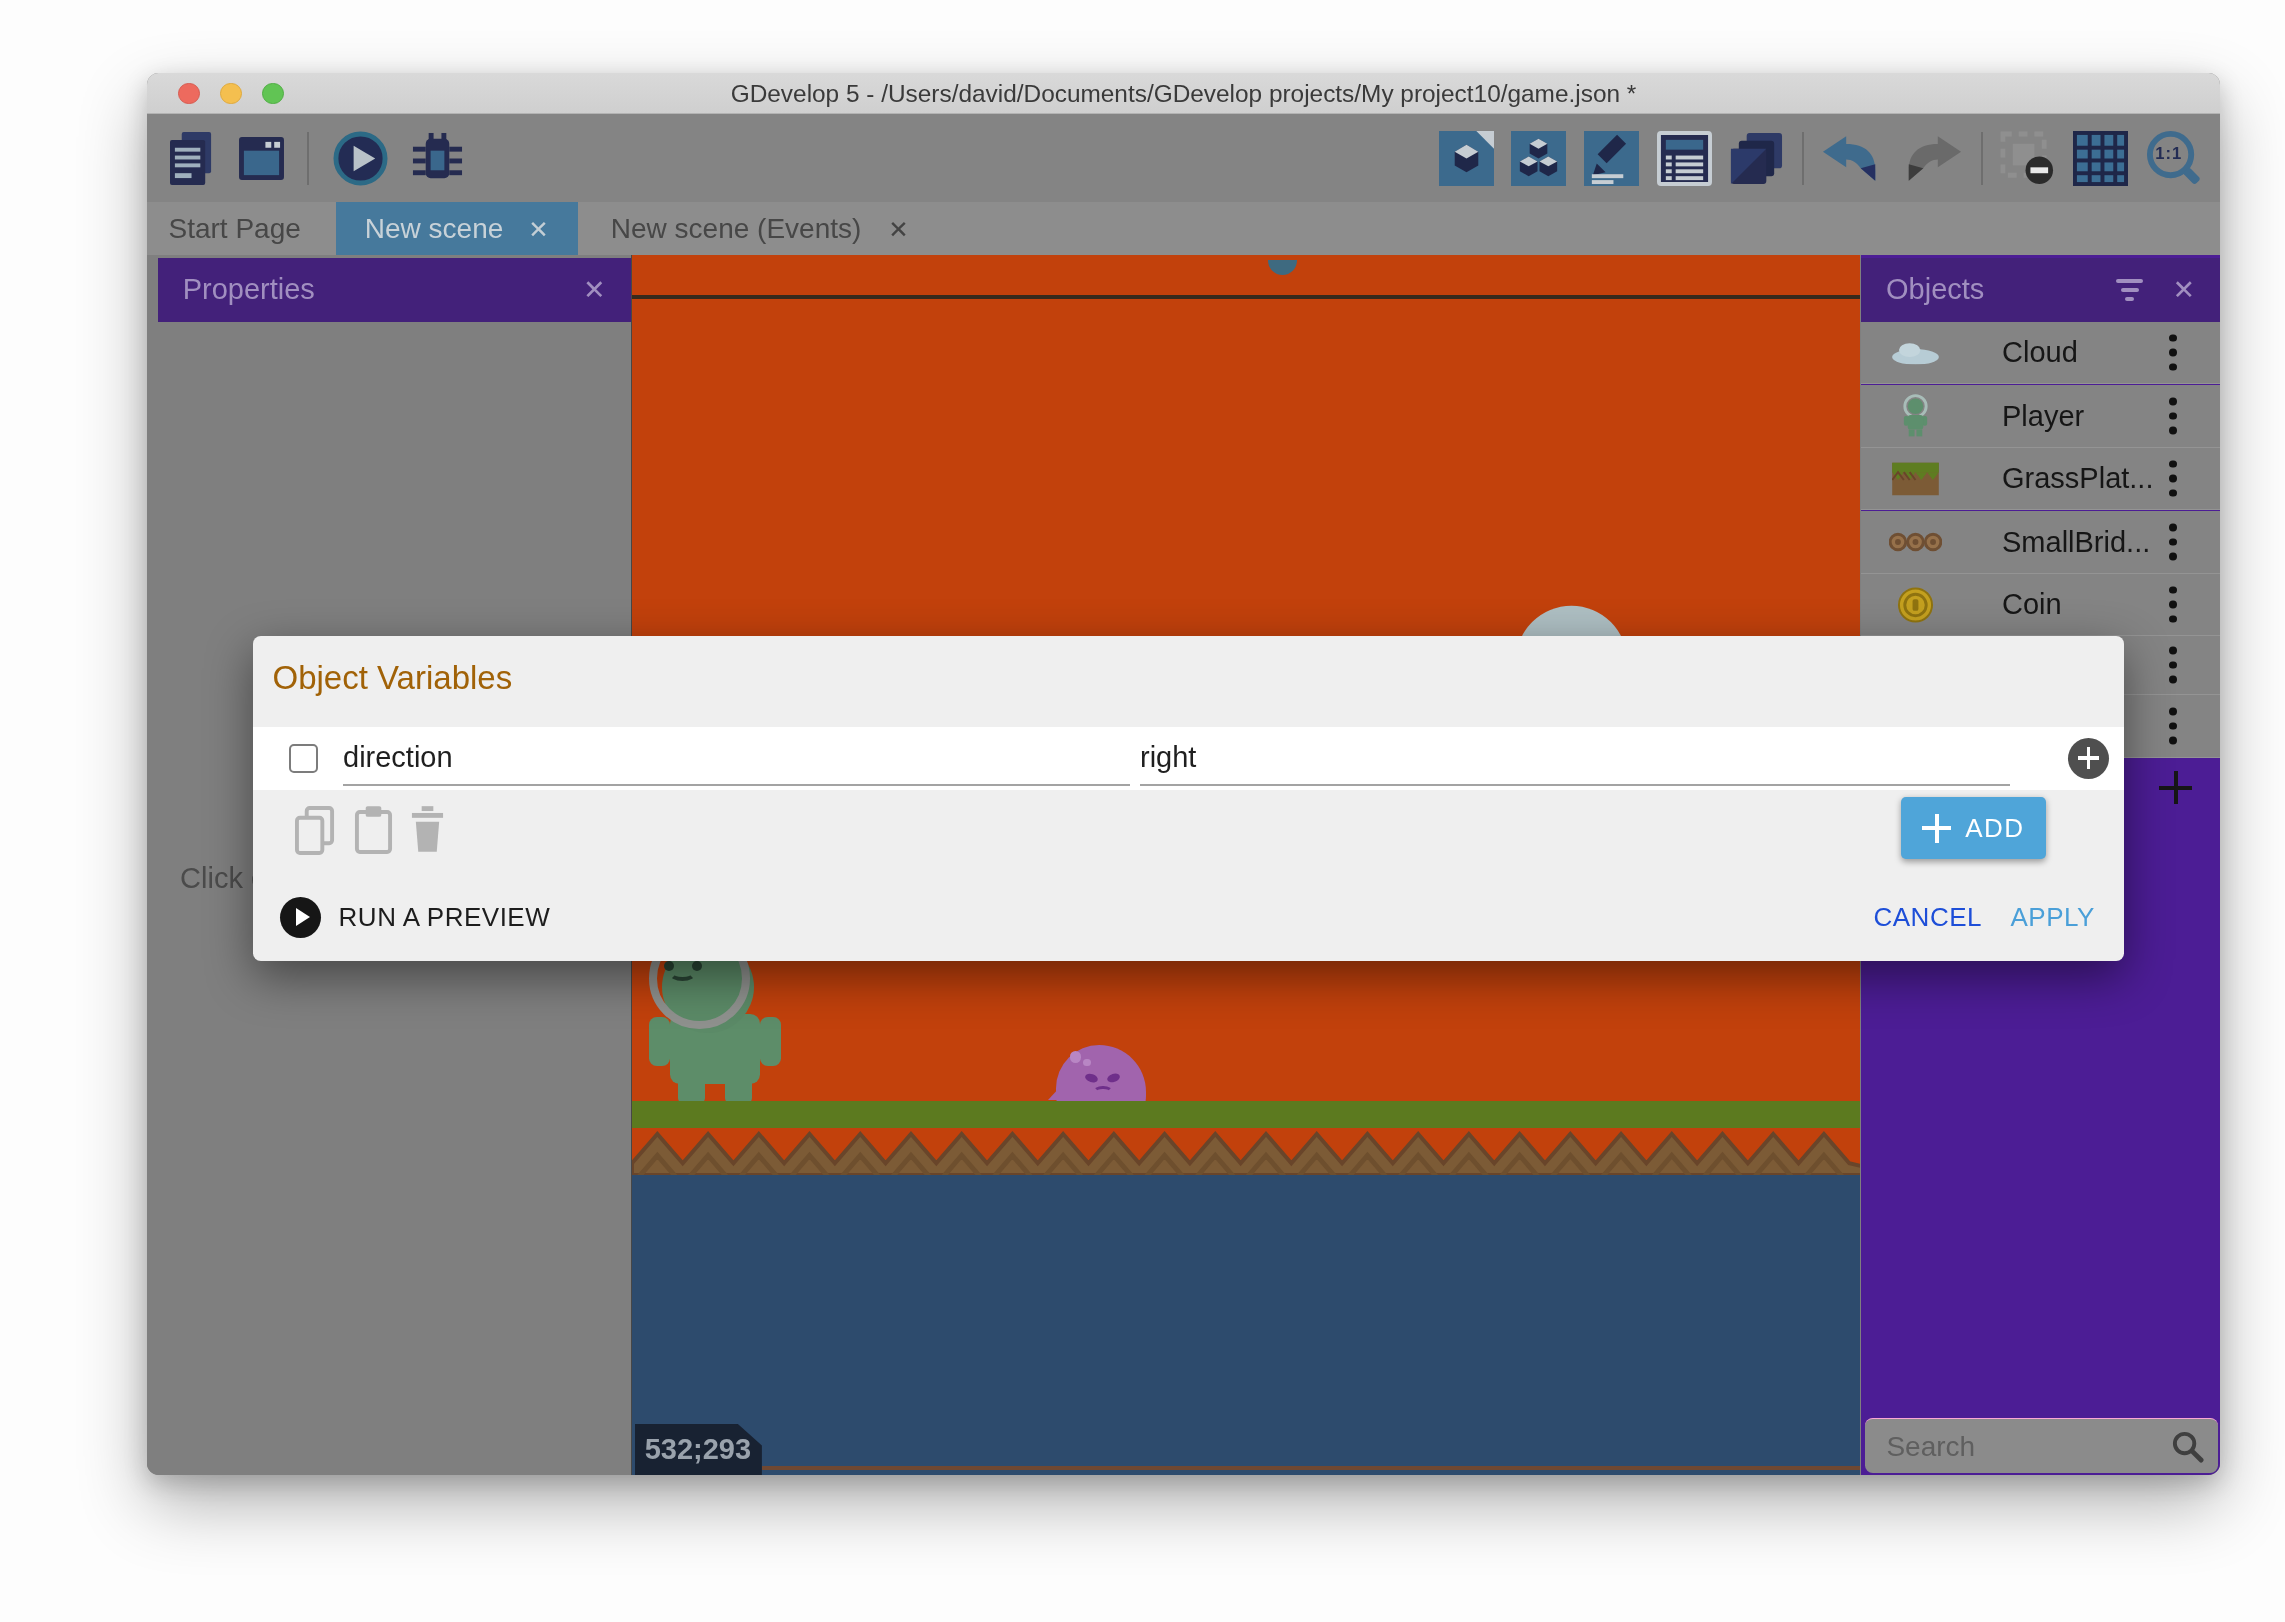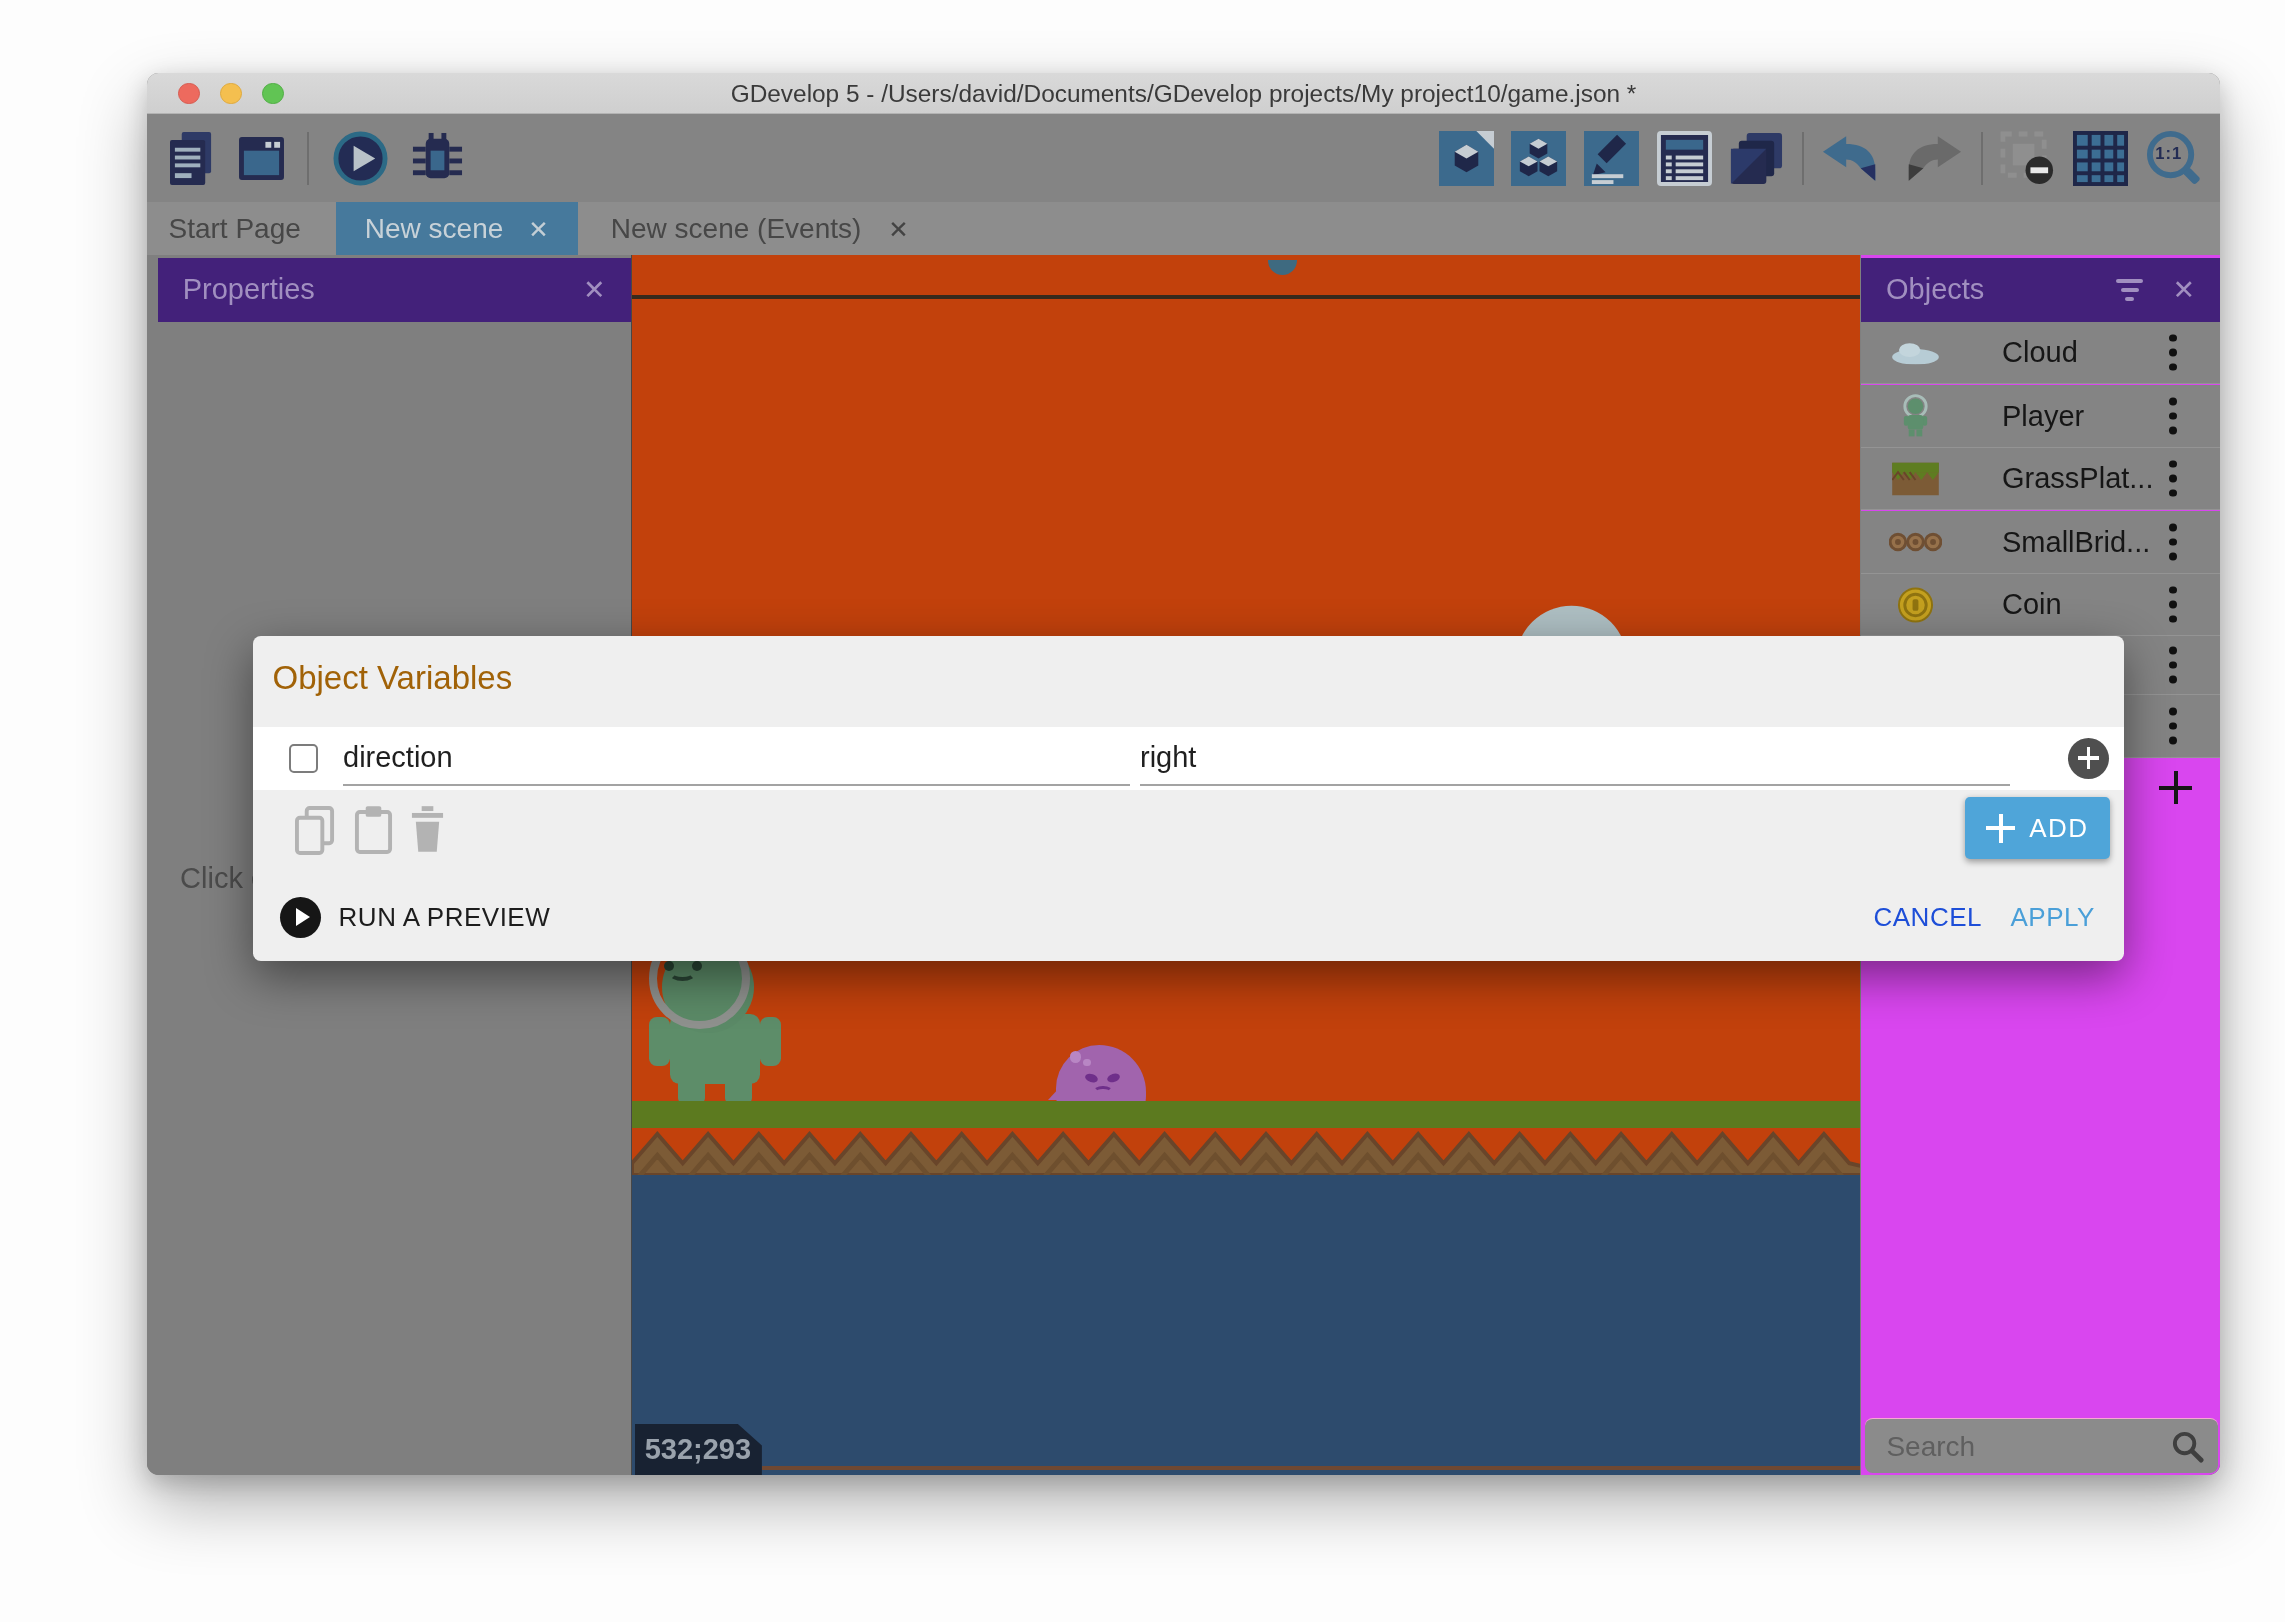--- a/index.html
+++ b/index.html
@@ -92,21 +92,21 @@
   .grass { position:absolute; left:0; top:846px; width:1228px; height:27px; background:#5c7a1f; }
   .zigzag { position:absolute; left:0; top:873px; width:1228px; height:47px; }
   .deep-water { position:absolute; left:0; top:920px; width:1228px; height:300px; background:#2d4b6d; }
   .brown-line { position:absolute; left:130px; top:1211px; width:1098px; height:3.9px; background:#6f4832; }
 
   .coords { position:absolute; left:2.9px; top:1169px; width:127px; height:51px; background:#182232;
     color:#99a2ac; font-size:29px; font-weight:bold; line-height:51px; padding-left:9.8px;
     clip-path:polygon(0 0, 103px 0, 127px 21.5px, 127px 51px, 0 51px); }
 
   
-  .objects-panel { position:absolute; left:1714px; top:0; width:359px; height:1220px; background:#d946ef; }
+  .objects-panel { position:absolute; left:1714px; top:0; width:359px; height:1220px; background:#4c1d95; }
   .objects-panel .panel-header { left:0; top:2.9px; width:359px; }
   .filter-icon { display:flex; flex-direction:column; align-items:center; gap:4.9px; margin-right:29px; }
   .filter-icon i { display:block; height:3.9px; background:#a18fc0; border-radius:2px; }
   .filter-icon i:nth-child(1){ width:27px; } .filter-icon i:nth-child(2){ width:17.6px; } .filter-icon i:nth-child(3){ width:8.8px; }
 
   .obj-row { position:absolute; left:0; width:359px; border-bottom:1px solid #949494; background:#848484; }
   .obj-icon { position:absolute; left:27px; top:50%; transform:translateY(-50%); width:55px; display:flex; justify-content:center; }
   .obj-label { position:absolute; left:141px; top:0; bottom:0; display:flex; align-items:center;
     font-size:29px; color:#161616; white-space:nowrap; }
   .dots { position:absolute; left:308px; top:50%; transform:translateY(-50%); display:flex; flex-direction:column; gap:6.8px; }
@@ -134,21 +134,21 @@
     font-family:"Liberation Sans",sans-serif; }
   .var-value { position:absolute; left:887px; top:3.9px; width:870px; height:55px; background:transparent;
     border:none; border-bottom:2px solid #a3a3a3; outline:none; font-size:29px; color:#1f1f1f;
     font-family:"Liberation Sans",sans-serif; }
   .row-plus { position:absolute; left:1815px; top:10.7px; width:41px; height:41px; border-radius:50%; background:#4f4f4f; }
   .row-plus .ph { position:absolute; left:9.8px; top:18.5px; width:21.5px; height:3.9px; background:#fff; }
   .row-plus .pv { position:absolute; left:18.5px; top:9.8px; width:3.9px; height:21.5px; background:#fff; }
 
   .dlg-icons { position:absolute; left:42px; top:170px; display:flex; gap:17.6px; align-items:flex-start; }
 
-  .add-btn { position:absolute; left:1712px; top:161px; width:145px; height:62px; background:#4fa5d9;
+  .add-btn { position:absolute; left:1648px; top:161px; width:145px; height:62px; background:#4fa5d9;
     border-radius:4.9px; box-shadow:0 2.9px 6.8px rgba(0,0,0,0.35); display:flex; align-items:center; justify-content:center; gap:13.7px;text-align:right; }
   .add-plus { position:relative; width:29px; height:29px; }
   .add-plus i { position:absolute; background:#fff; }
   .add-plus .h { left:0; top:12.7px; width:29px; height:3.9px; }
   .add-plus .v { left:12.7px; top:0; width:3.9px; height:29px; }
   .add-label { font-size:26px; font-weight:500; letter-spacing:1.5px; color:#ffffff; }
 
   .dlg-footer { position:absolute; left:0; top:252px; width:1871px; height:59px; }
   .run-preview { position:absolute; left:27px; top:0; height:59px; display:flex; align-items:center; gap:17.6px; }
   .run-circle { position:relative; width:41px; height:41px; border-radius:50%; background:#161616; }

